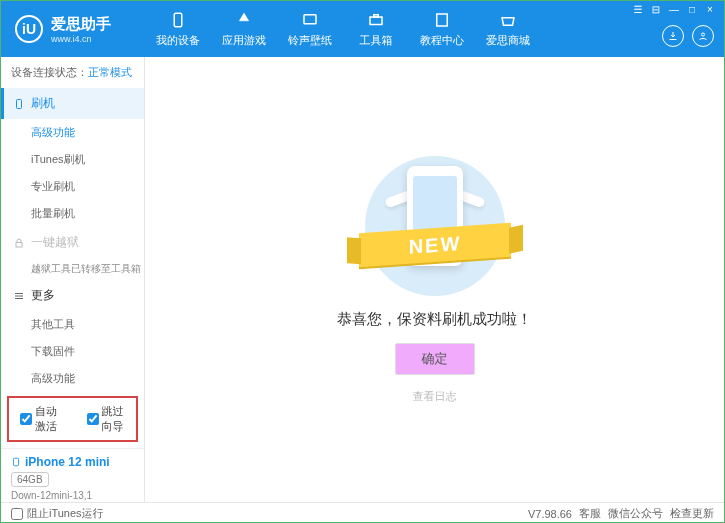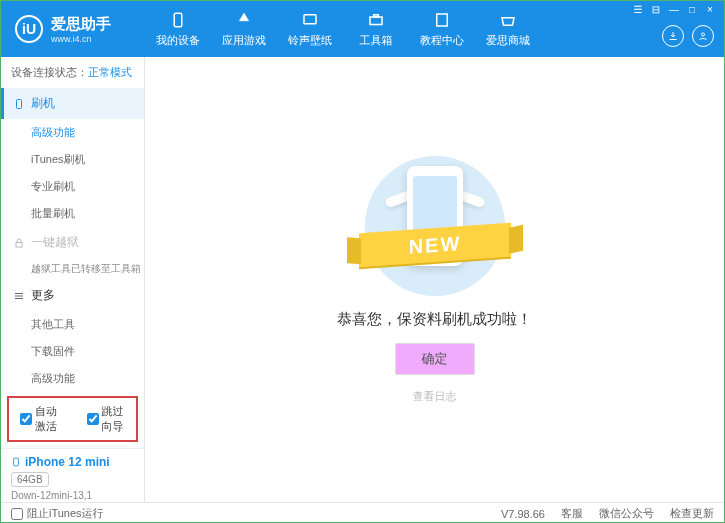--- a/index.html
+++ b/index.html
@@ -47,21 +47,21 @@
 .illus .arm-r { position:absolute; right:20px; top:38px; width:28px; height:10px; background:#fff; border-radius:5px; transform: rotate(20deg); box-shadow: 0 2px 4px rgba(0,0,0,.1);}
 .illus .ribbon { position:absolute; left:-6px; right:-6px; top:72px; height:34px; background:#ffd241; transform: skewY(-4deg); display:flex; align-items:center; justify-content:center; font-weight: 900; font-size:20px; color:#fff; letter-spacing:2px; box-shadow: 0 2px 0 #e0b520; }
 .illus .ribbon:before, .illus .ribbon:after { content:""; position:absolute; top:4px; width:14px; height:26px; background:#e7bb28; }
 .illus .ribbon:before{ left:-12px; transform: skewY(8deg);} 
 .illus .ribbon:after{ right:-12px; transform: skewY(-8deg);} 
 .success-text { font-size: 15px; color: #333; margin-bottom: 14px; }
 .ok-btn { border: 1px solid #ddd; background: #f0abfc; padding: 6px 26px; font-size: 13px; color: #555; cursor: pointer; border-radius: 2px; }
 .view-log { margin-top: 14px; font-size: 11px; color: #bbb; cursor: pointer; }
 .footer { height: 22px; border-top: 1px solid #e5e5e5; display: flex; align-items: center; justify-content: space-between; padding: 0 10px; font-size: 11px; color: #666; }
 .footer .left { display: flex; align-items: center; gap: 4px; }
-.footer .right { display: flex; align-items: center; gap: 16px; }
+.footer .right { display: flex; align-items: center; gap: 7px; }
 .footer .right span { cursor: pointer; }
 .sideicon { width:12px; height:12px; display:inline-block; }
 </style>
 </head>
 <body>
 
 <div class="header">
   <div class="logo-area">
     <div class="logo-circle">iU</div>
     <div class="logo-text">

